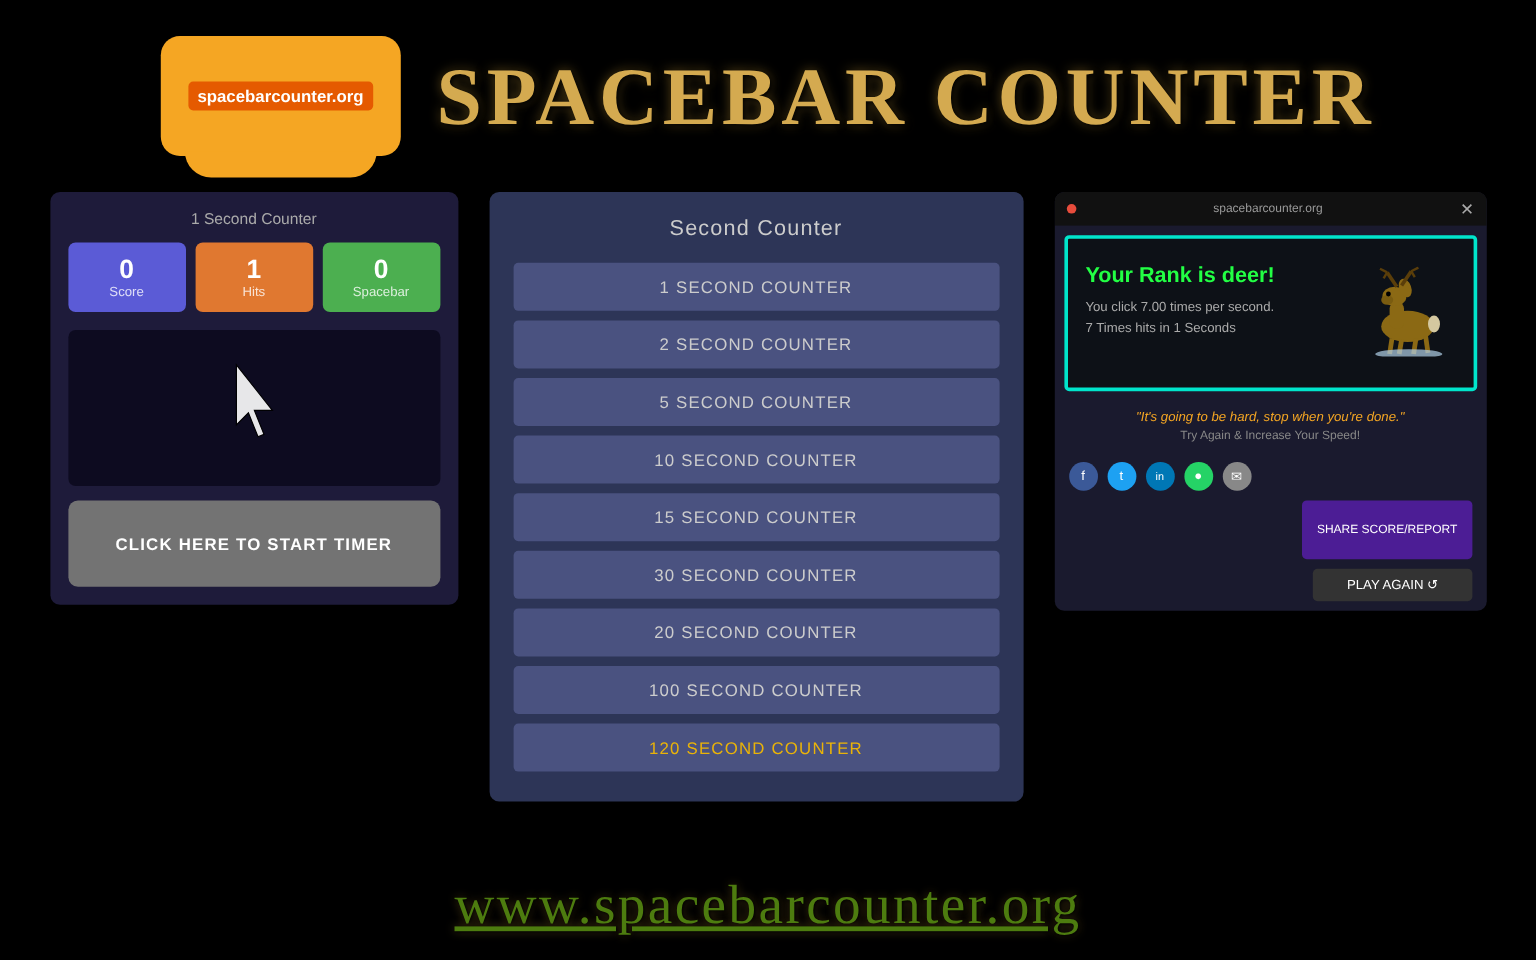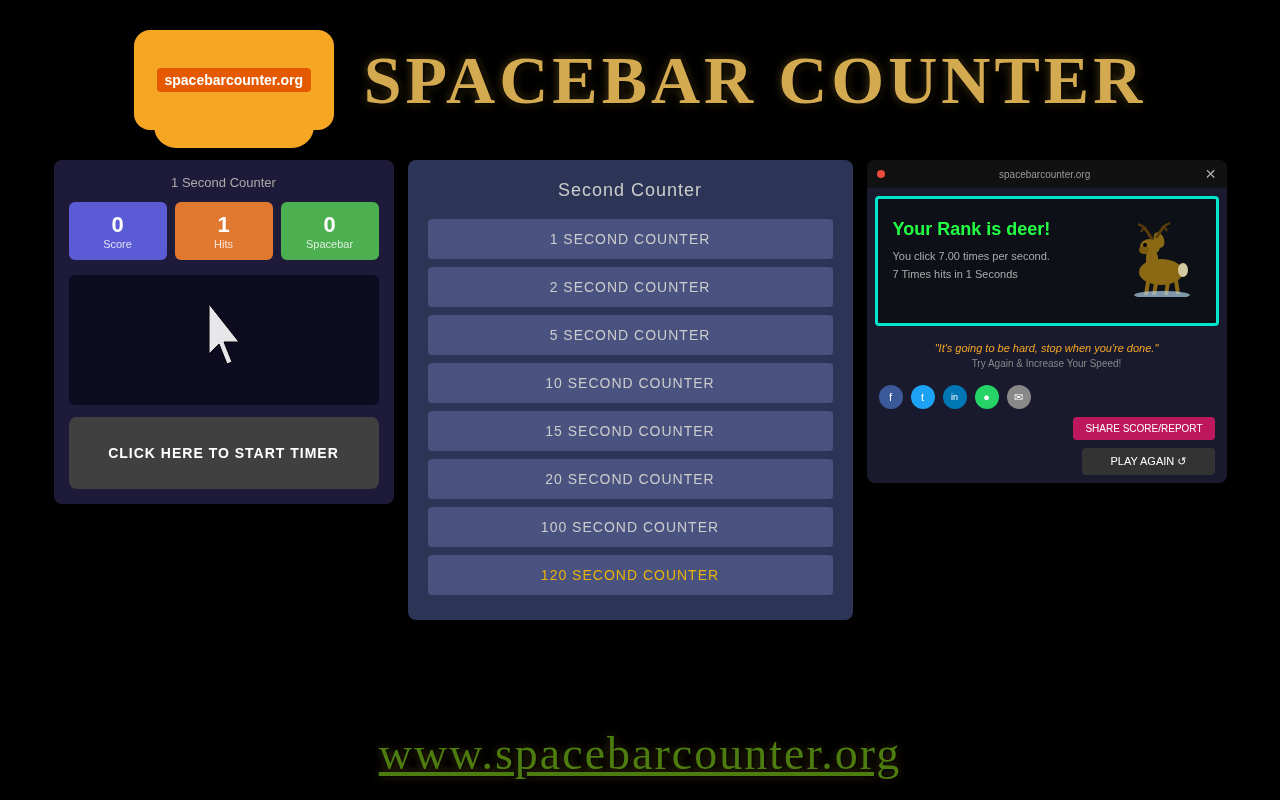--- a/index.html
+++ b/index.html
@@ -67,21 +67,21 @@
         0 0 10px rgba(180,140,50,0.5);
       letter-spacing: 4px;
       text-transform: uppercase;
     }
 
     
     .panels {
       display: flex;
       justify-content: center;
       align-items: flex-start;
-      gap: 14px;
+      gap: 26px;
       padding: 10px 40px;
     }
 
     
     .left-panel {
       background: #1e1b3a;
       border-radius: 8px;
       width: 340px;
       padding: 15px;
       flex-shrink: 0;
@@ -133,21 +133,21 @@
       position: relative;
     }
 
     .cursor-icon {
       color: #fff;
       font-size: 50px;
       opacity: 0.9;
     }
 
     .click-btn {
-      background: #404040;
+      background: #737373;
       color: #fff;
       font-size: 14px;
       font-weight: bold;
       padding: 28px;
       border-radius: 8px;
       text-align: center;
       border: none;
       width: 100%;
       cursor: pointer;
       letter-spacing: 1px;
@@ -315,24 +315,24 @@
       cursor: pointer;
     }
 
     .si-fb { background: #3b5998; }
     .si-tw { background: #1da1f2; }
     .si-ln { background: #0077b5; }
     .si-wh { background: #25d366; }
     .si-em { background: #888; }
 
     .share-score-btn {
-      background: #be185d;
+      background: #4c1d95;
       color: #fff;
       font-size: 10px;
-      padding: 6px 12px;
+      padding: 19px 12px;
       border: none;
       border-radius: 4px;
       cursor: pointer;
       float: right;
       margin-right: 12px;
     }
 
     .play-again-btn {
       display: block;
       margin: 8px 12px 8px auto;
@@ -408,20 +408,21 @@
   </div>
 
   <div class="center-panel">
     <div class="center-panel-title">Second Counter</div>
     <div class="counter-list">
       <div class="counter-item">1 SECOND COUNTER</div>
       <div class="counter-item">2 SECOND COUNTER</div>
       <div class="counter-item">5 SECOND COUNTER</div>
       <div class="counter-item">10 SECOND COUNTER</div>
       <div class="counter-item">15 SECOND COUNTER</div>
+      <div class="counter-item">30 SECOND COUNTER</div>
       <div class="counter-item">20 SECOND COUNTER</div>
       <div class="counter-item">100 SECOND COUNTER</div>
       <div class="counter-item highlighted">120 SECOND COUNTER</div>
     </div>
   </div>
 
   <div class="right-panel">
     <div class="right-panel-header">
       <div class="rph-dots">
         <div class="rph-dot red"></div>

